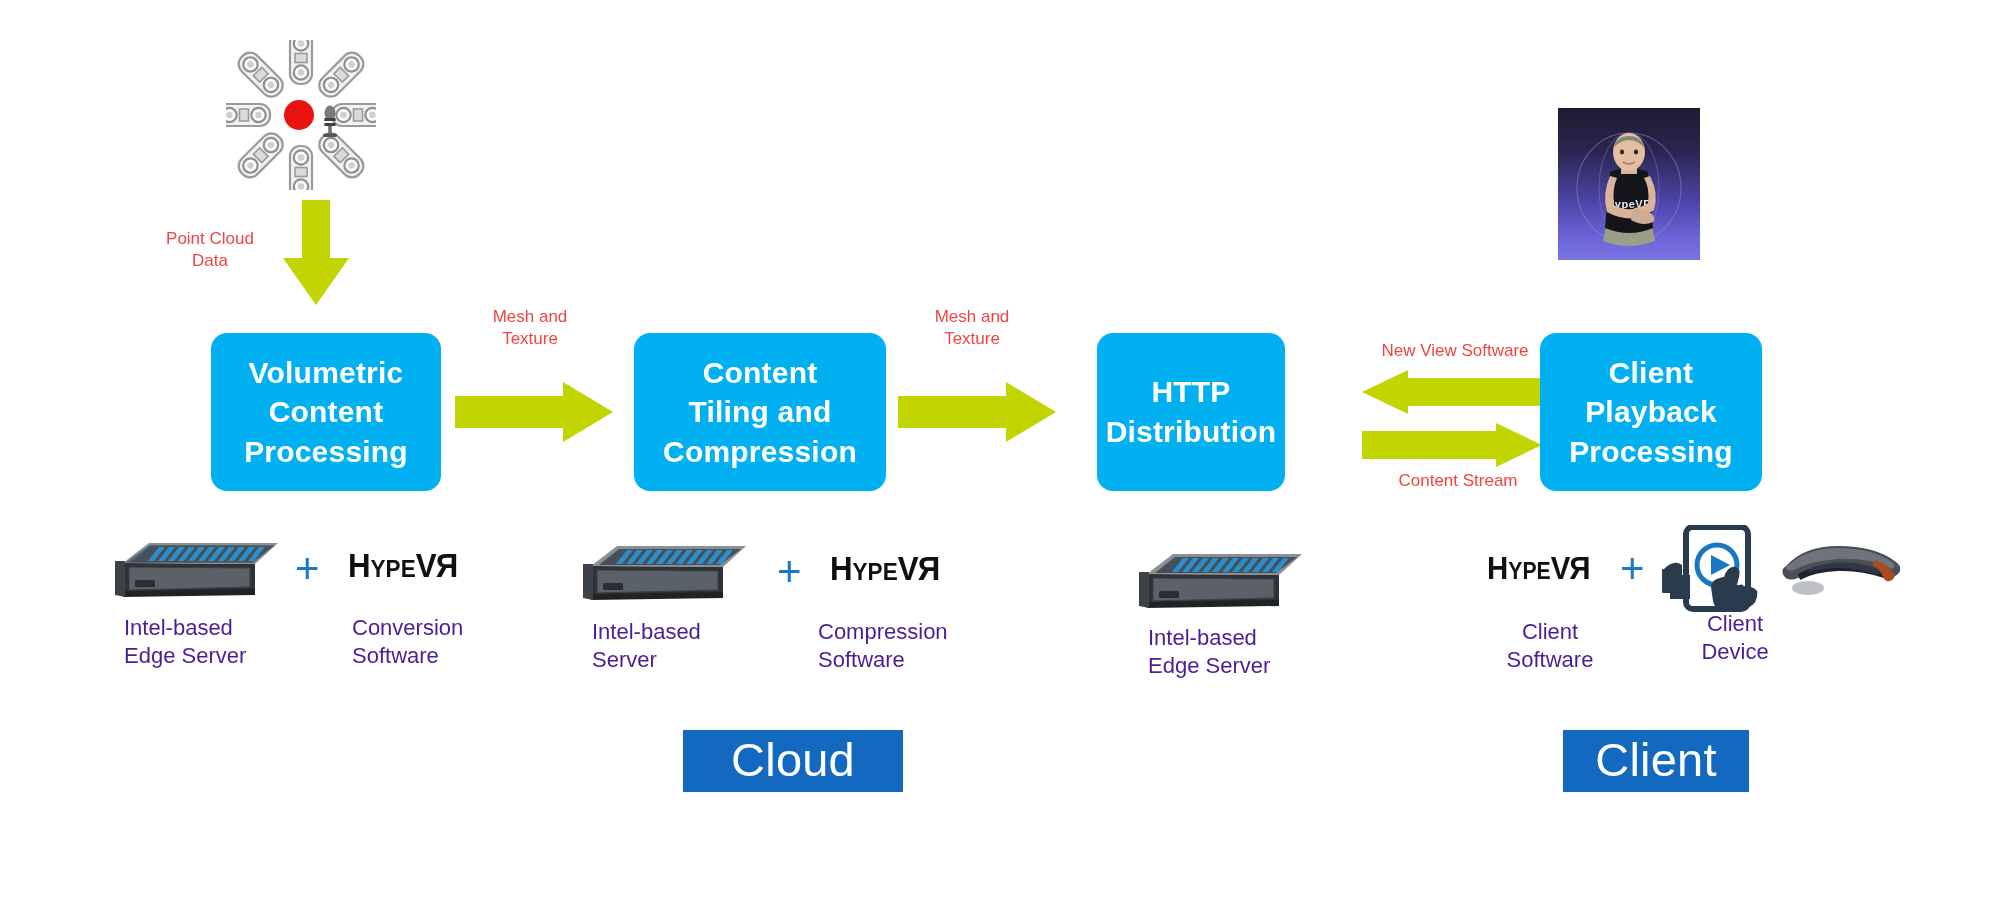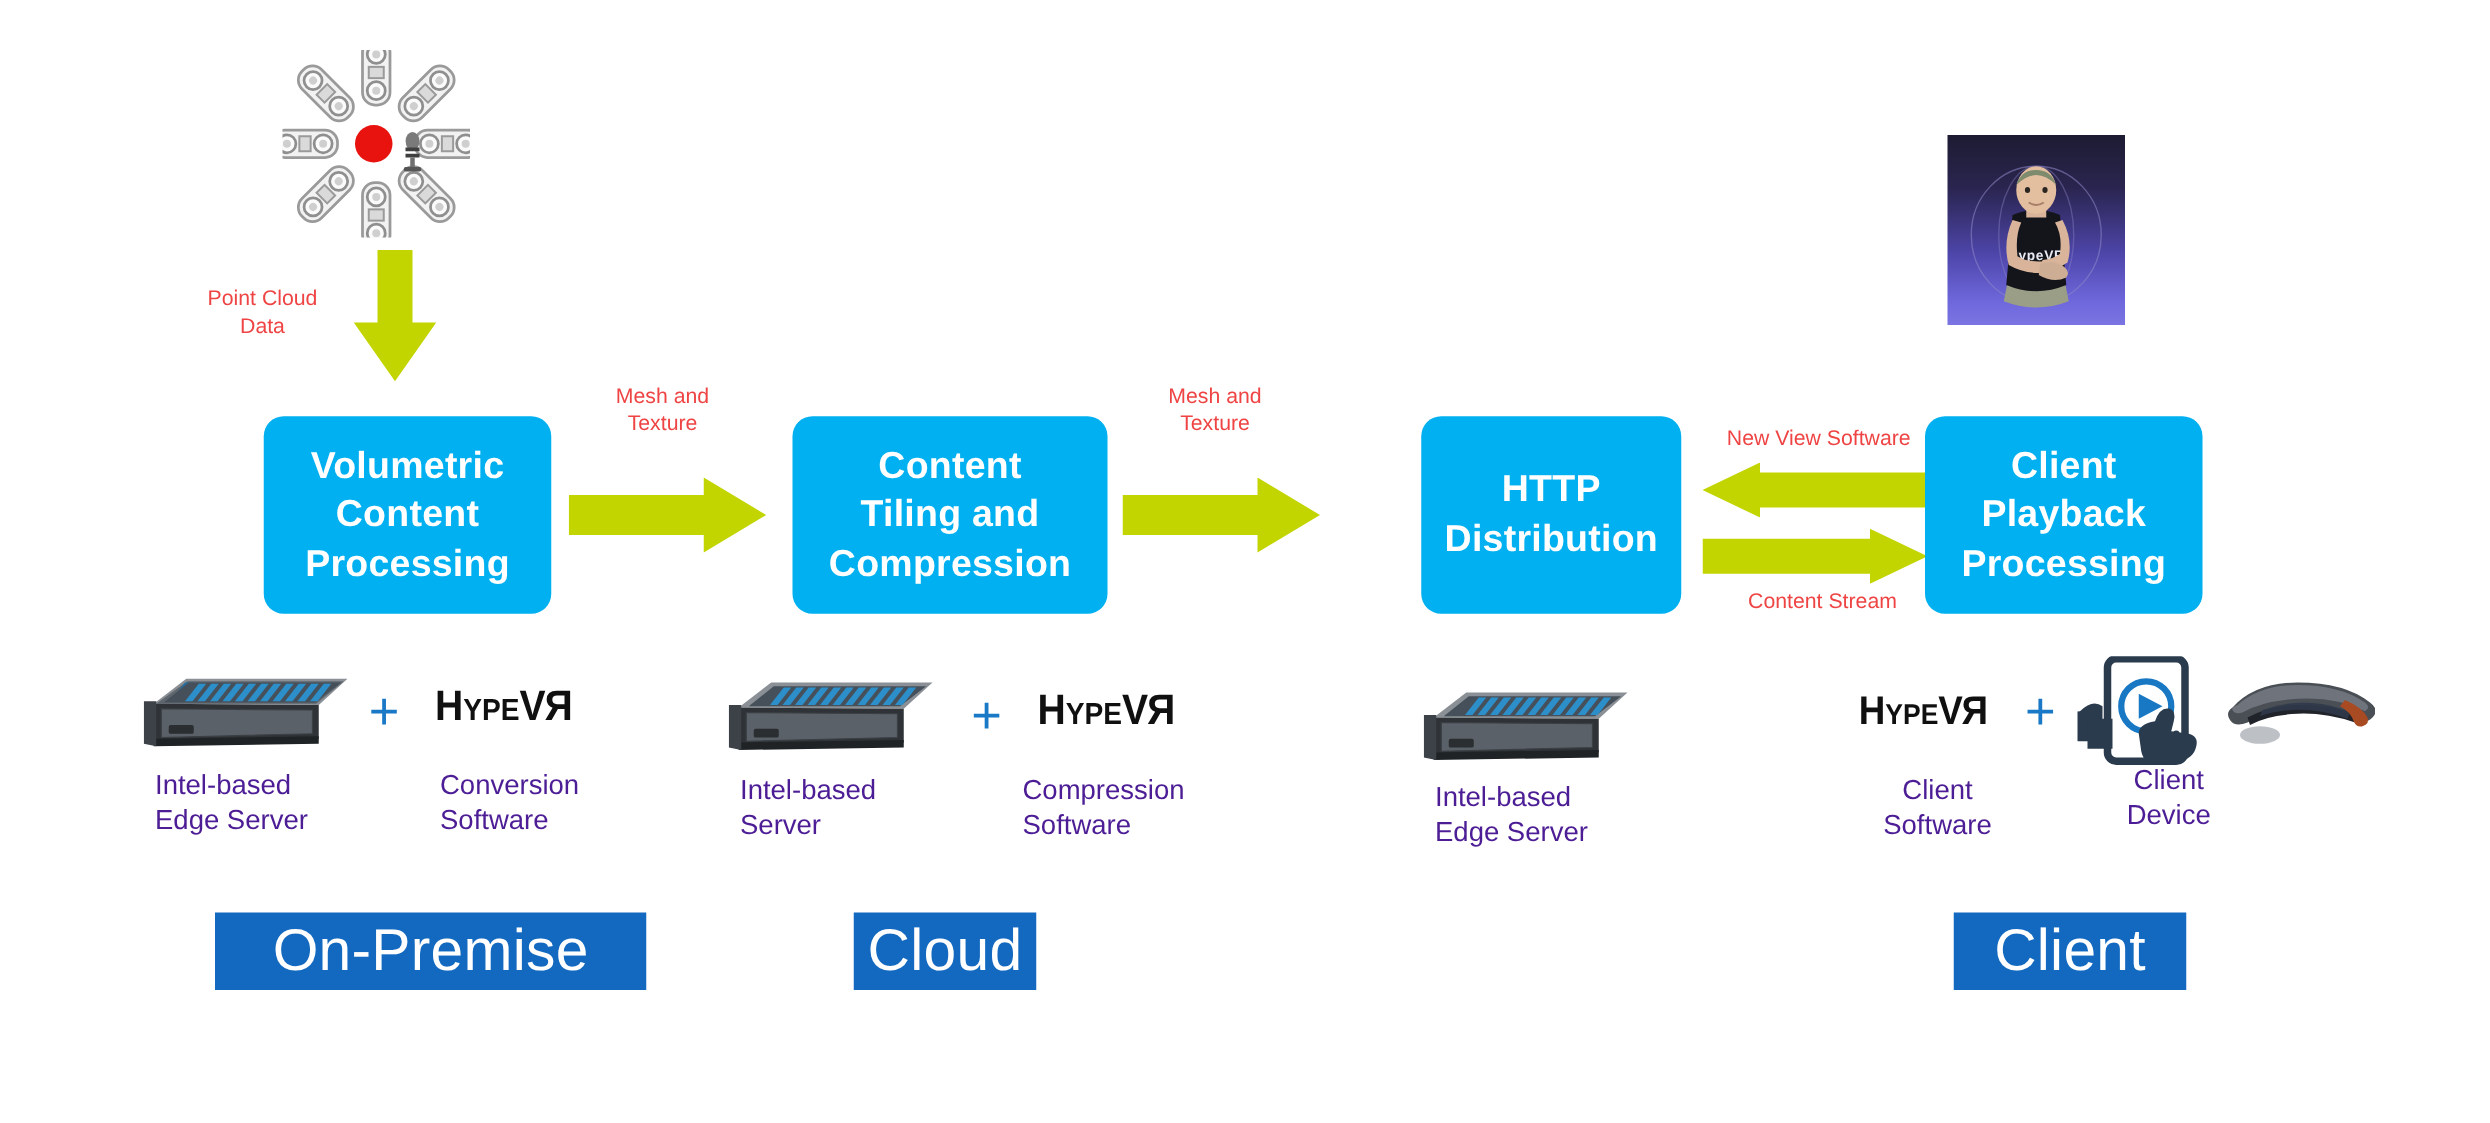--- a/index.html
+++ b/index.html
@@ -215,21 +215,21 @@
   </div>
 
   <div class="caption" style="left:902px; top:306px; width:140px;">Mesh and
 Texture</div>
   <div class="arrow-right" style="left:898px; top:382px; width:158px; height:72px;">
     <svg width="158" height="72" viewBox="0 0 158 72">
       <polygon points="0,14 108,14 108,0 158,30 108,60 108,46 0,46" fill="#c2d500"></polygon>
     </svg>
   </div>
 
-  <div class="proc-box" style="left:1137px; top:333px; width:208px; height:158px;">
+  <div class="proc-box" style="left:1097px; top:333px; width:188px; height:158px;">
     <span>HTTP
 Distribution</span>
   </div>
 
   <div class="caption" style="left:1355px; top:340px; width:200px; text-align:center;">New View Software</div>
   <div class="arrow-left" style="left:1362px; top:370px; width:180px; height:44px;">
     <svg width="180" height="44" viewBox="0 0 180 44">
       <polygon points="180,8 46,8 46,0 0,22 46,44 46,36 180,36" fill="#c2d500"></polygon>
     </svg>
   </div>
@@ -381,23 +381,20 @@
       <path d="M96 20 q14 6 18 14 q2 5 -4 7 q-5 1 -7 -4 q-3 -8 -11 -12 z" fill="#a84a22"></path>
       <ellipse cx="28" cy="48" rx="16" ry="7" fill="#9aa0a8" opacity="0.65"></ellipse>
     </svg>
   </div>
 
   <div class="hw-label center" style="left:1470px; top:618px; width:160px;">Client
 Software</div>
   <div class="hw-label center" style="left:1670px; top:610px; width:130px;">Client
 Device</div>
 
-  <div class="tier" style="left:172px; top:730px; width:345px; height:62px;">
-    <span>On-Premise</span>
-  </div>
-  <div class="tier" style="left:683px; top:730px; width:146px; height:62px;">
+  <div class="tier" style="left:683px; top:730px; width:220px; height:62px;">
     <span>Cloud</span>
   </div>
   <div class="tier" style="left:1563px; top:730px; width:186px; height:62px;">
     <span>Client</span>
   </div>
 
 </div>
 
 </body></html>

